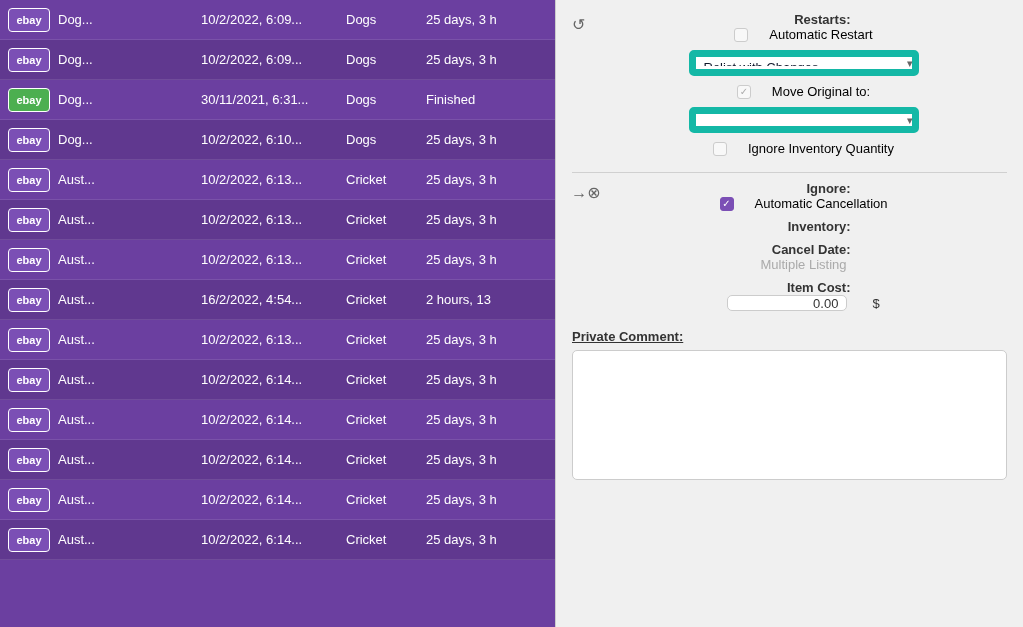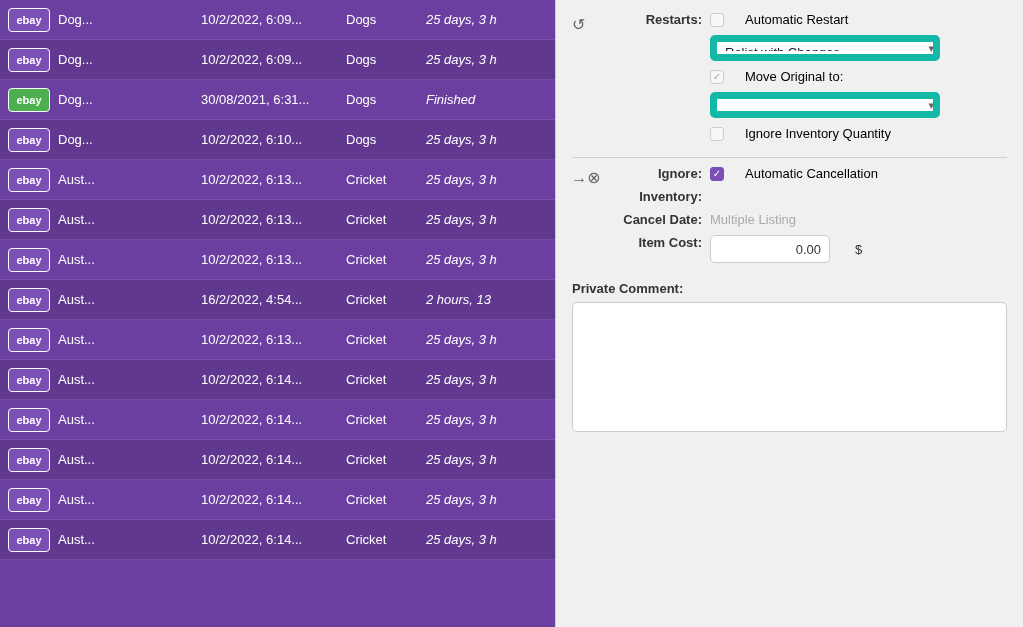--- a/index.html
+++ b/index.html
@@ -76,21 +76,20 @@
       white-space: nowrap;
       flex-shrink: 0;
       color: white;
     }
     .col-duration {
       flex: 1;
       overflow: hidden;
       text-overflow: ellipsis;
       white-space: nowrap;
       color: white;
-      font-style: italic;
     }
 
     
     .right-panel {
       flex: 1;
       background: #f0f0f0;
       padding: 12px 16px;
       overflow-y: auto;
       border-left: 1px solid #ccc;
     }
@@ -230,31 +229,32 @@
     }
 
     
     .cost-input {
       background: white;
       border: 1px solid #ccc;
       border-radius: 5px;
       padding: 3px 8px;
       font-size: 13px;
       color: #333;
-      height: 28px;
+      height: 16px;
       width: 120px;
       text-align: right;
     }
 
     
     .section-label {
       font-weight: 600;
       color: #333;
       font-size: 13px;
       margin-bottom: 6px;
+      text-decoration: underline;
     }
 
     
     .comment-textarea {
       width: 100%;
       height: 130px;
       border: 1px solid #ccc;
       border-radius: 5px;
       background: white;
       resize: none;
@@ -284,22 +284,23 @@
       font-size: 16px;
       padding-top: 3px;
     }
 
     .restart-content {
       flex: 1;
     }
 
     .restart-inner-row {
       display: flex;
-      align-items: flex-start;
+      align-items: center;
       margin-bottom: 8px;
+      flex-direction: column;
     }
   </style>
 </head>
 <body>
 
 <div class="left-panel">
 <div class="table-row">
       <div class="ebay-badge purple">ebay</div>
       <div class="col-name">Dog...</div>
       <div class="col-date">10/2/2022, 6:09...</div>
@@ -309,21 +310,21 @@
     <div class="table-row">
       <div class="ebay-badge purple">ebay</div>
       <div class="col-name">Dog...</div>
       <div class="col-date">10/2/2022, 6:09...</div>
       <div class="col-category">Dogs</div>
       <div class="col-duration">25 days, 3 h</div>
     </div>
     <div class="table-row">
       <div class="ebay-badge green">ebay</div>
       <div class="col-name">Dog...</div>
-      <div class="col-date">30/08/2021, 6:31...</div>
+      <div class="col-date">30/11/2021, 6:31...</div>
       <div class="col-category">Dogs</div>
       <div class="col-duration">Finished</div>
     </div>
     <div class="table-row">
       <div class="ebay-badge purple">ebay</div>
       <div class="col-name">Dog...</div>
       <div class="col-date">10/2/2022, 6:10...</div>
       <div class="col-category">Dogs</div>
       <div class="col-duration">25 days, 3 h</div>
     </div>

